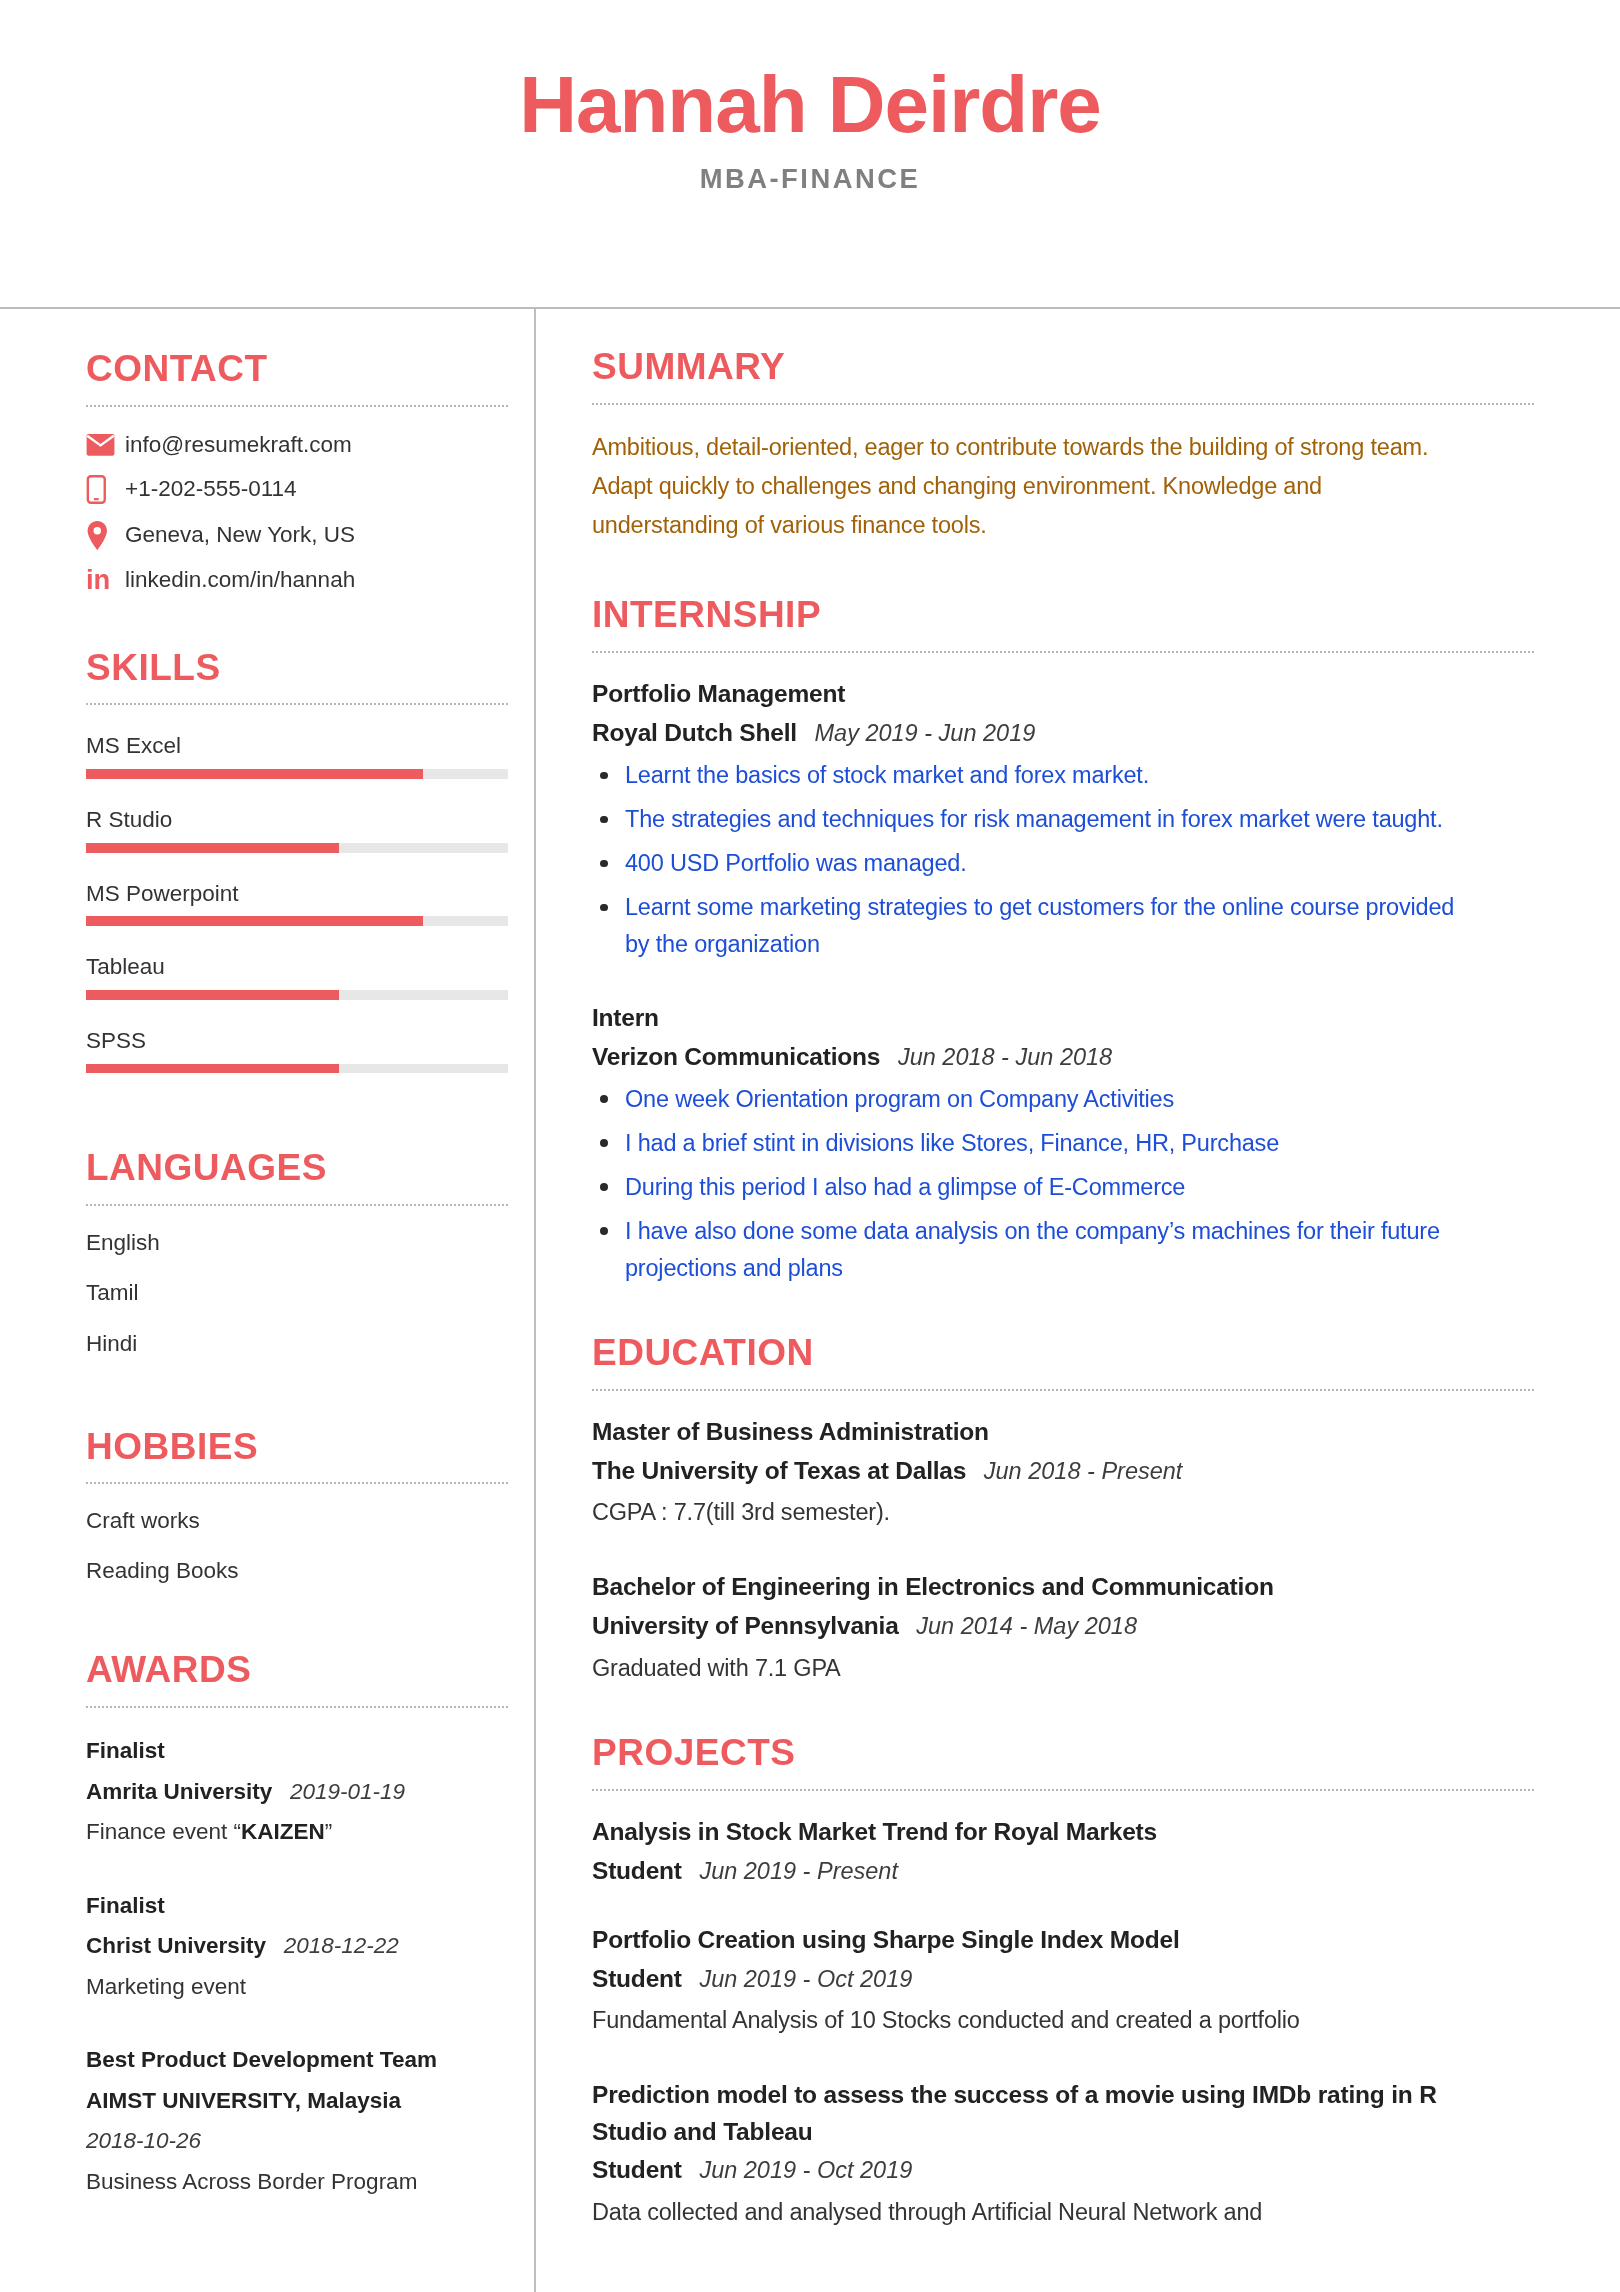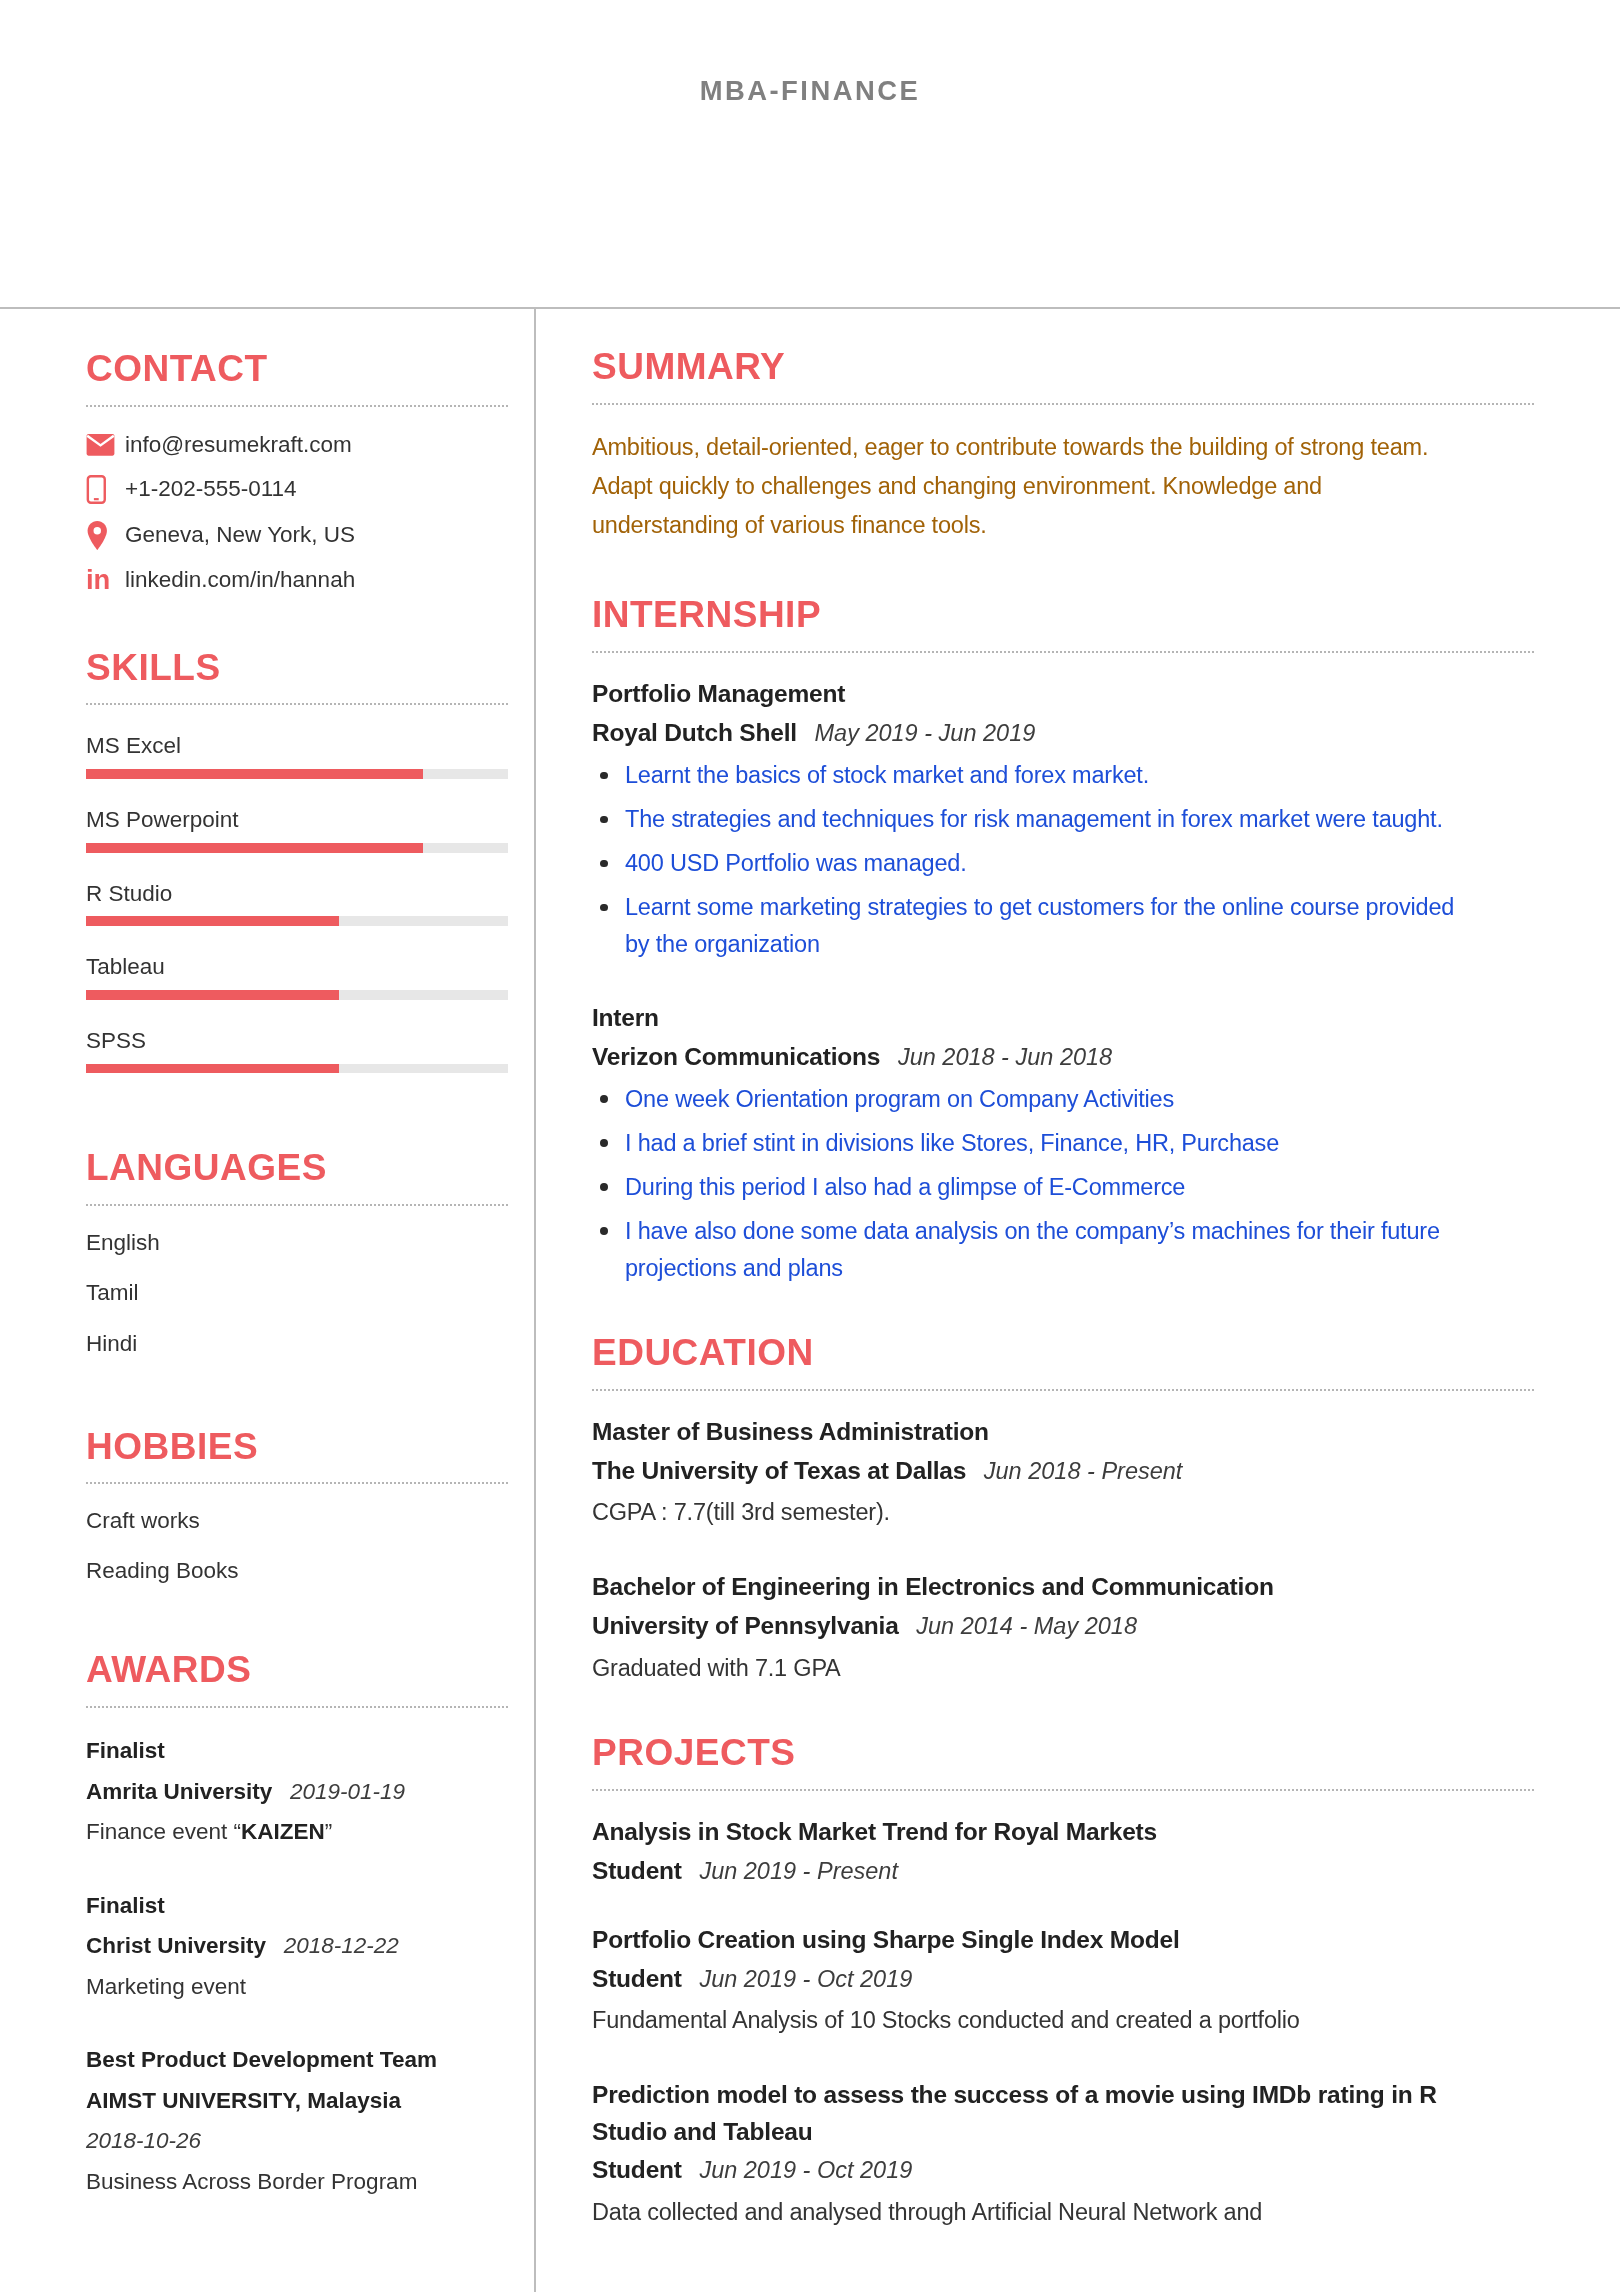--- a/index.html
+++ b/index.html
@@ -67,20 +67,21 @@
   .bullets li{display:flex;font-size:23.5px;line-height:1.58;color:#1d4ed8;margin-bottom:6.9px;letter-spacing:-0.2px;}
   .bullets .dot{flex:0 0 33px;position:relative;}
   .bullets .dot::after{content:"";position:absolute;left:7.8px;top:14.7px;width:7.8px;height:7.8px;border-radius:50%;background:var(--dot);}
 </style>
 </head>
 <body>
 
 <div class="page">
 
   <header class="hdr">
+    <h1>Hannah Deirdre</h1>
     <div class="sub">MBA-FINANCE</div>
   </header>
 
   <div class="cols">
 
     <aside class="left">
 
       <section>
         <h2>CONTACT</h2>
         <ul class="contact-list">
@@ -122,29 +123,29 @@
 
       <section>
         <h2>SKILLS</h2>
         <div class="skill">
           <div class="skill-label">MS Excel</div>
           <div class="bar">
               <div class="fill" style="width: 80%;"></div>
             </div>
         </div>
         <div class="skill">
+          <div class="skill-label">R Studio</div>
+          <div class="bar">
+              <div class="fill" style="width: 60%;"></div>
+            </div>
+        </div>
+        <div class="skill">
           <div class="skill-label">MS Powerpoint</div>
           <div class="bar">
               <div class="fill" style="width: 80%;"></div>
-            </div>
-        </div>
-        <div class="skill">
-          <div class="skill-label">R Studio</div>
-          <div class="bar">
-              <div class="fill" style="width: 60%;"></div>
             </div>
         </div>
         <div class="skill">
           <div class="skill-label">Tableau</div>
           <div class="bar">
               <div class="fill" style="width: 60%;"></div>
             </div>
         </div>
         <div class="skill">
           <div class="skill-label">SPSS</div>

